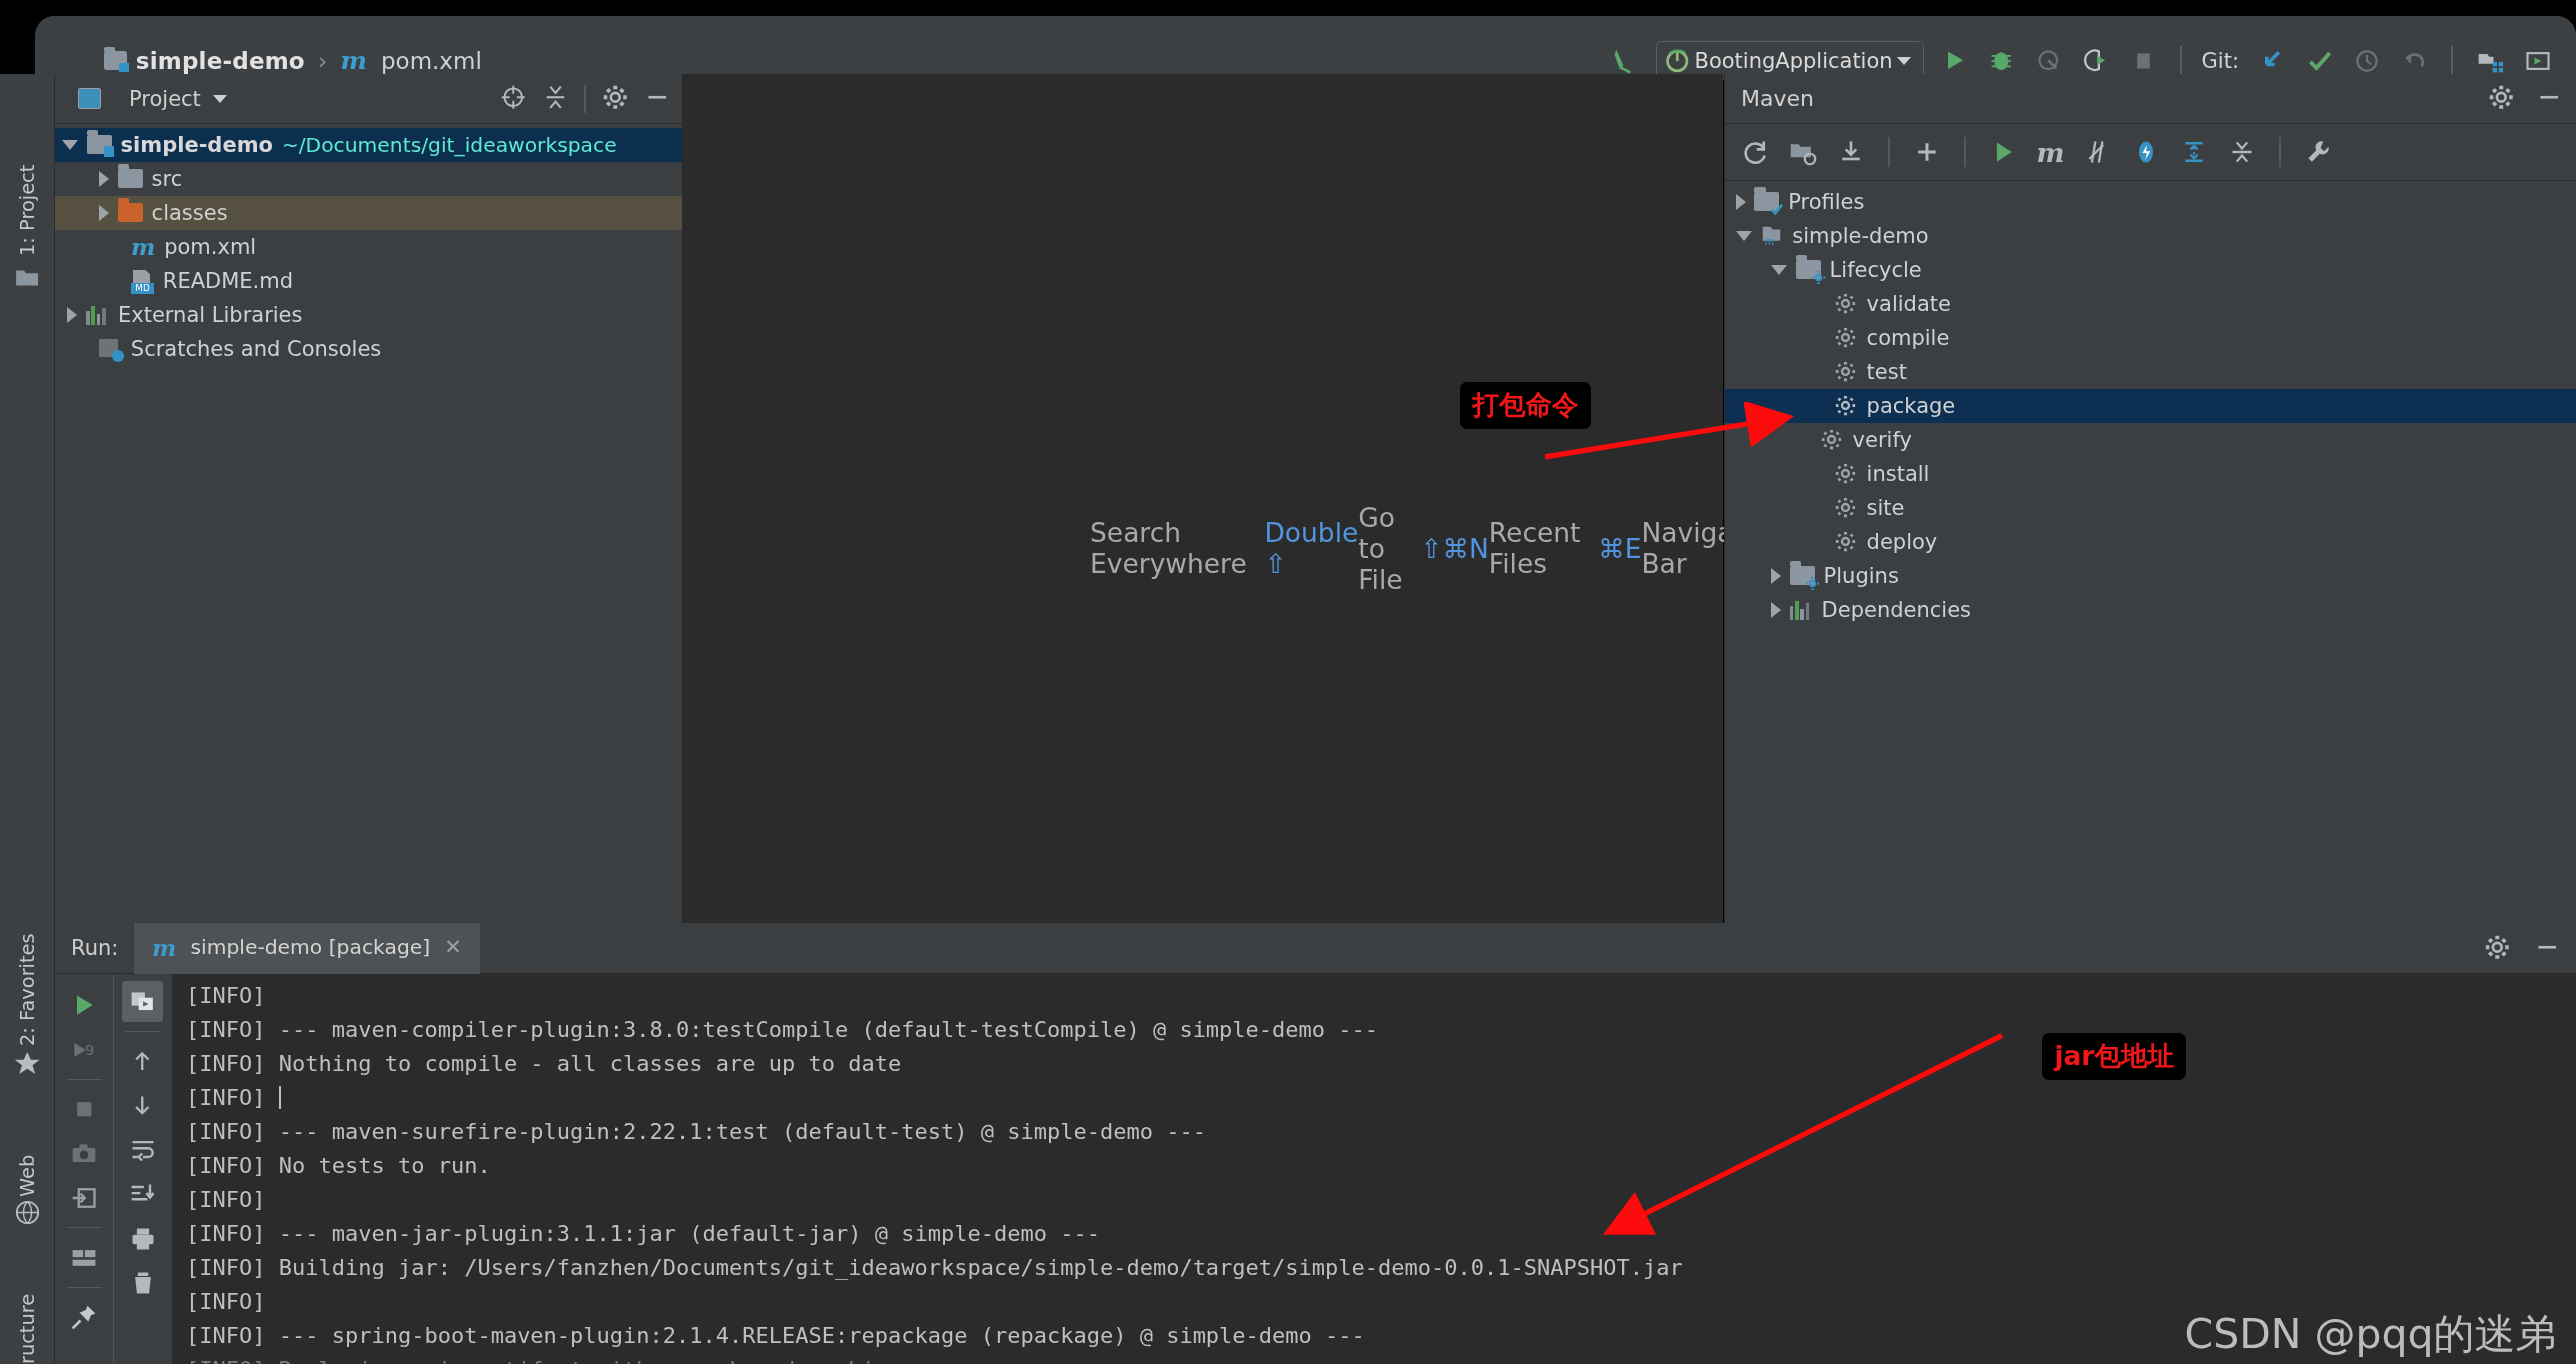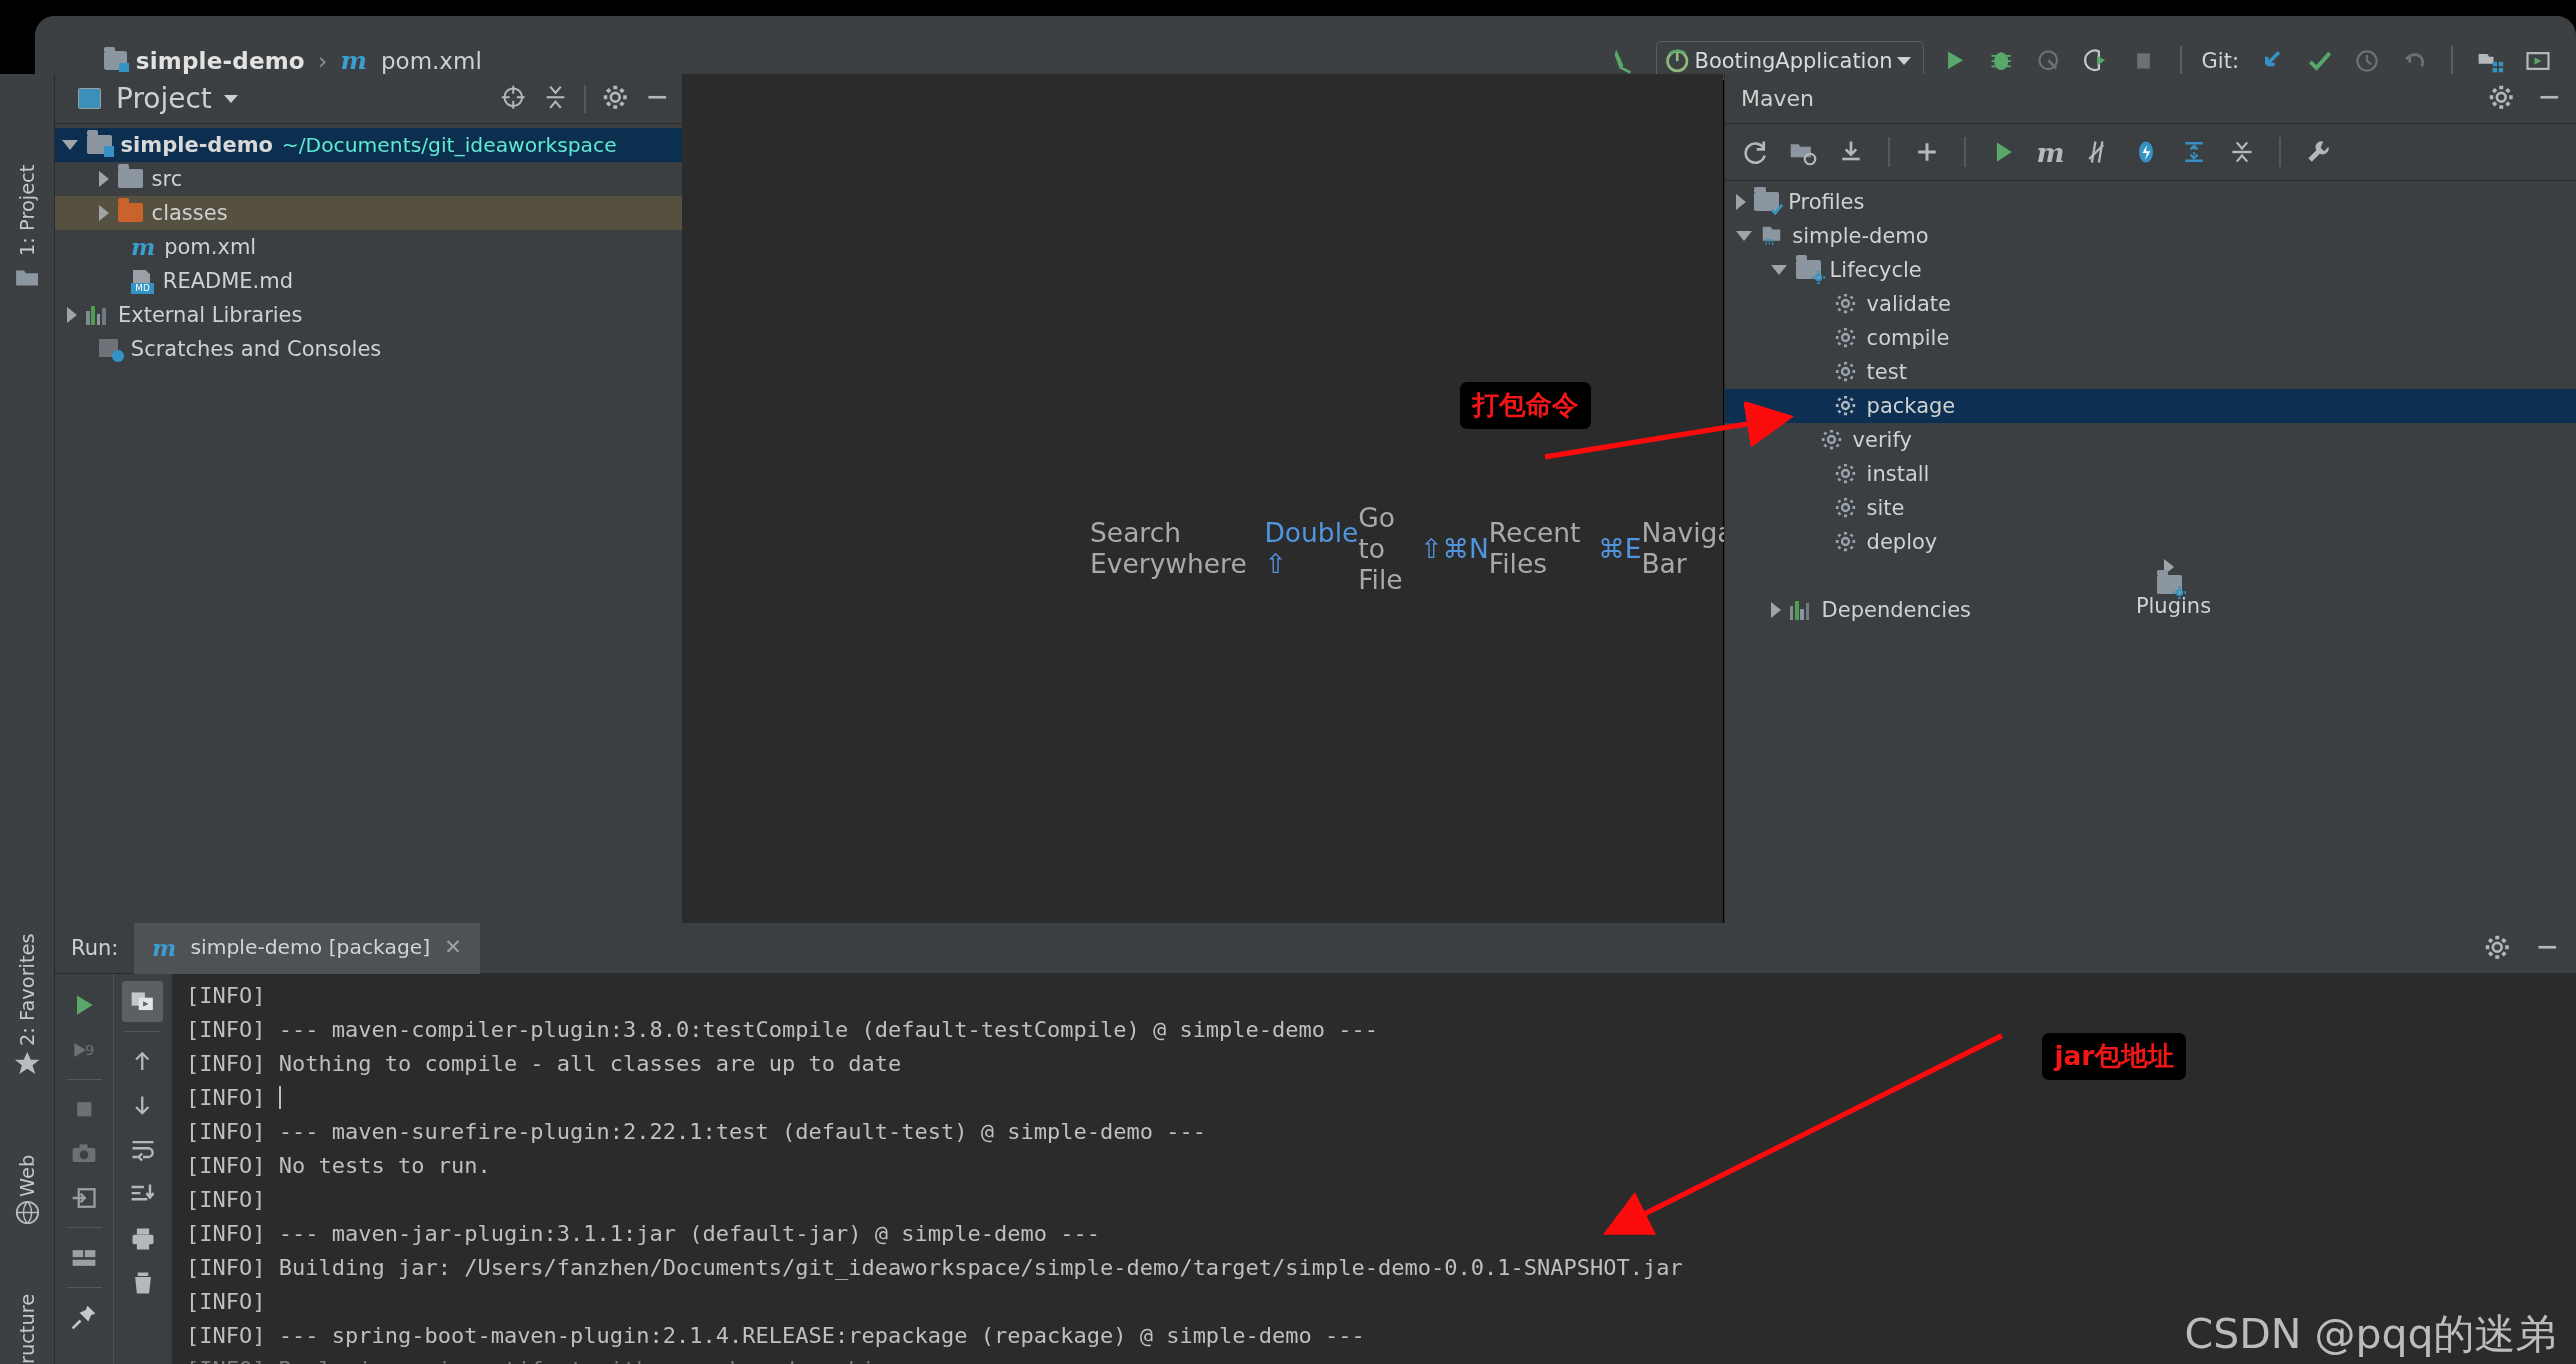--- a/index.html
+++ b/index.html
@@ -82,21 +82,21 @@
   
   .projpanel {
     position: absolute; left: 55px; top: 74px; width: 628px; height: 849px;
     background: #3c3f41;
   }
   .panel-head {
     position: relative; width: 100%; height: 50px;
     background: #3c3f41; border-bottom: 0.9px solid #2b2b2b;
     display: flex; align-items: center;
   }
-  .panel-title { color: #cfcfcf; font-size: 28px; margin-left: 15px; }
+  .panel-title { color: #cfcfcf; font-size: 21px; margin-left: 28px; }
   .proj-ico {
     width: 23px; height: 21px; border: 1.8px solid #9aa0a6; border-radius:1.8px;
     background: #3c8fb8; margin-left: 23px;
   }
   .panel-head-actions {
     position: absolute; right: 12.4px; top: 0; height: 50px;
     display: flex; align-items: center; gap: 16px;
   }
   .tree { padding-top: 3.5px; }
   .trow {
@@ -652,21 +652,21 @@
       <div class="mrow" style="padding-left:110px;">
         <span class="gear-ico"><svg width="21" height="21" viewBox="0 0 24 24">
               <circle cx="12" cy="12" r="4" fill="none" stroke="#9aa4ad" stroke-width="2.6"></circle>
               <g stroke="#9aa4ad" stroke-width="3.6">
                 <path d="M12 1 v3 M12 20 v3 M1 12 h3 M20 12 h3 M4 4 l2 2 M18 18 l2 2 M20 4 l-2 2 M6 18 l-2 2"></path>
               </g>
             </svg></span>
         <span>deploy</span>
       </div>
 
-      <div class="mrow" style="padding-left:46px;flex-direction:column;">
+      <div class="mrow" style="padding-left:46px;">
         <span class="arrow-r"></span>
         <span class="folder-gear">
           <svg style="position:absolute;right:-5.3px;bottom:-6.2px;" width="15" height="15" viewBox="0 0 17 17">
               <circle cx="8.5" cy="8.5" r="3" fill="none" stroke="#3592c4" stroke-width="2.4"></circle>
               <g stroke="#3592c4" stroke-width="3">
                 <path d="M8.5 1 v2 M8.5 14 v2 M1 8.5 h2 M14 8.5 h2"></path>
               </g>
             </svg>
         </span>
         <span>Plugins</span>

